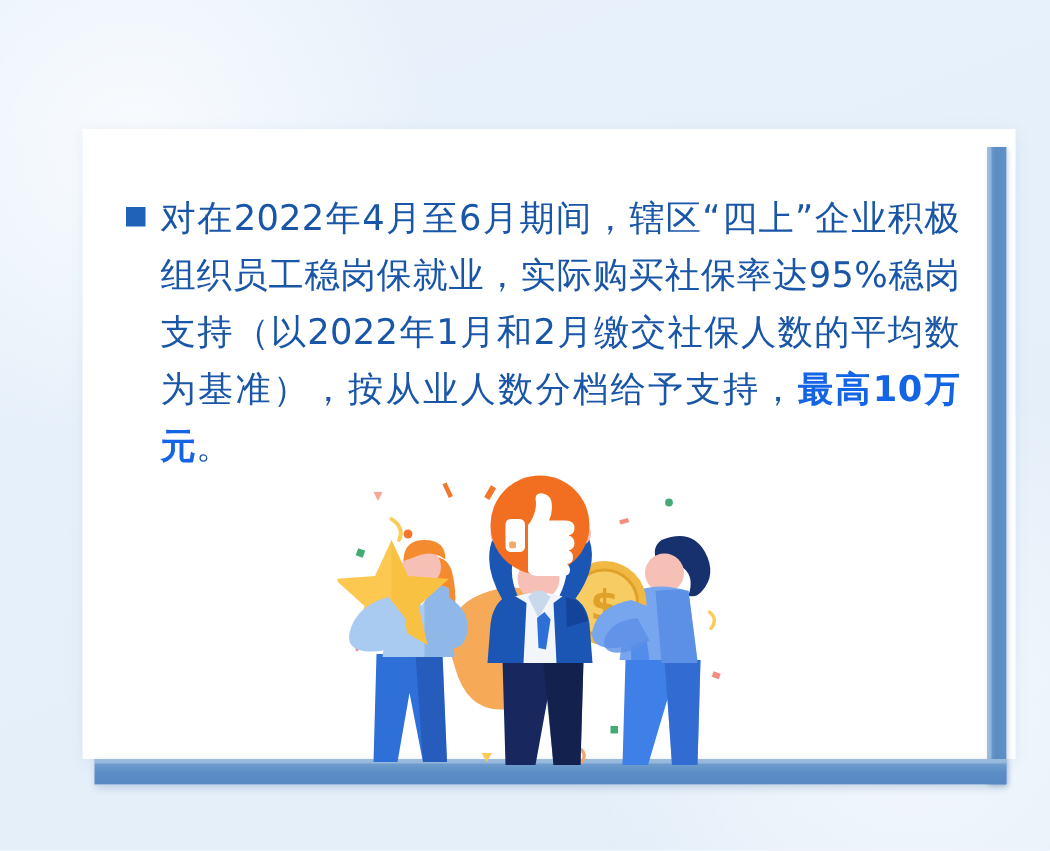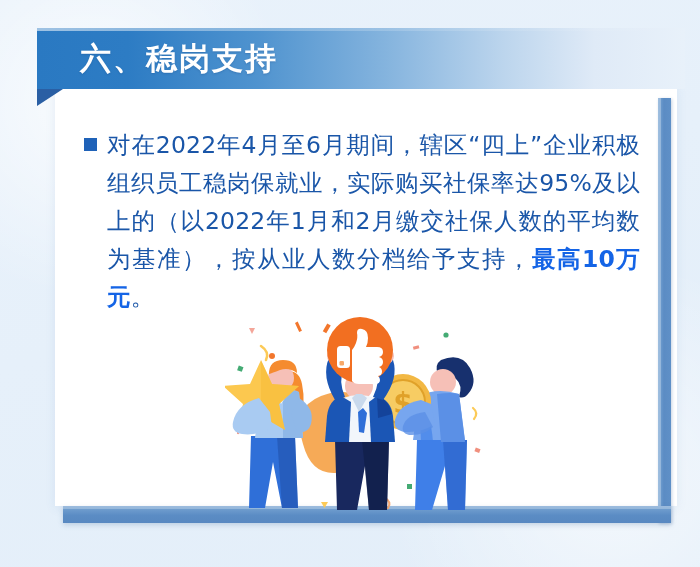--- a/index.html
+++ b/index.html
@@ -200,33 +200,26 @@
 
 <div id="poster">
 
   <div class="bg-glow-a"></div>
   <div class="bg-glow-b"></div>
 
   <div class="card"></div>
   <div class="card-right-bar"></div>
   <div class="card-bottom-bar"></div>
 
-  <div class="ribbon-wrap">
-    <div class="ribbon">
-      <div class="ribbon-top-hi"></div>
-    </div>
-    <div class="ribbon-fold"></div>
-    <div class="ribbon-title">六、稳岗支持</div>
-  </div>
 
   <div class="body-block">
     <div class="bullet-row">
       <div class="bullet-square"></div>
       <div class="para">
-        <span>对在2022年4月至6月期间，辖区“四上”企业积极组织员工稳岗保就业，实际购买社保率达95%及以上的（以2022年1月和2月缴交社保人数的平均数为基准），按从业人数分档给予支持，</span><span class="hl">最高10万元</span><span>。</span>
+        <span>对在2022年4月至6月期间，辖区“四上”企业积极组织员工稳岗保就业，实际购买社保率达95%稳岗支持（以2022年1月和2月缴交社保人数的平均数为基准），按从业人数分档给予支持，</span><span class="hl">最高10万元</span><span>。</span>
       </div>
     </div>
   </div>
 
   <div class="illus">
     <svg width="265" height="194" viewBox="0 0 265 194" xmlns="http://www.w3.org/2000/svg">
 
       <g opacity="0.95">
         <rect x="13" y="50" width="5" height="5" fill="#3aa76d" transform="rotate(20 15 52)"></rect>
         <rect x="100" y="8" width="4" height="9" fill="#f26f21" transform="rotate(30 102 12)"></rect>

